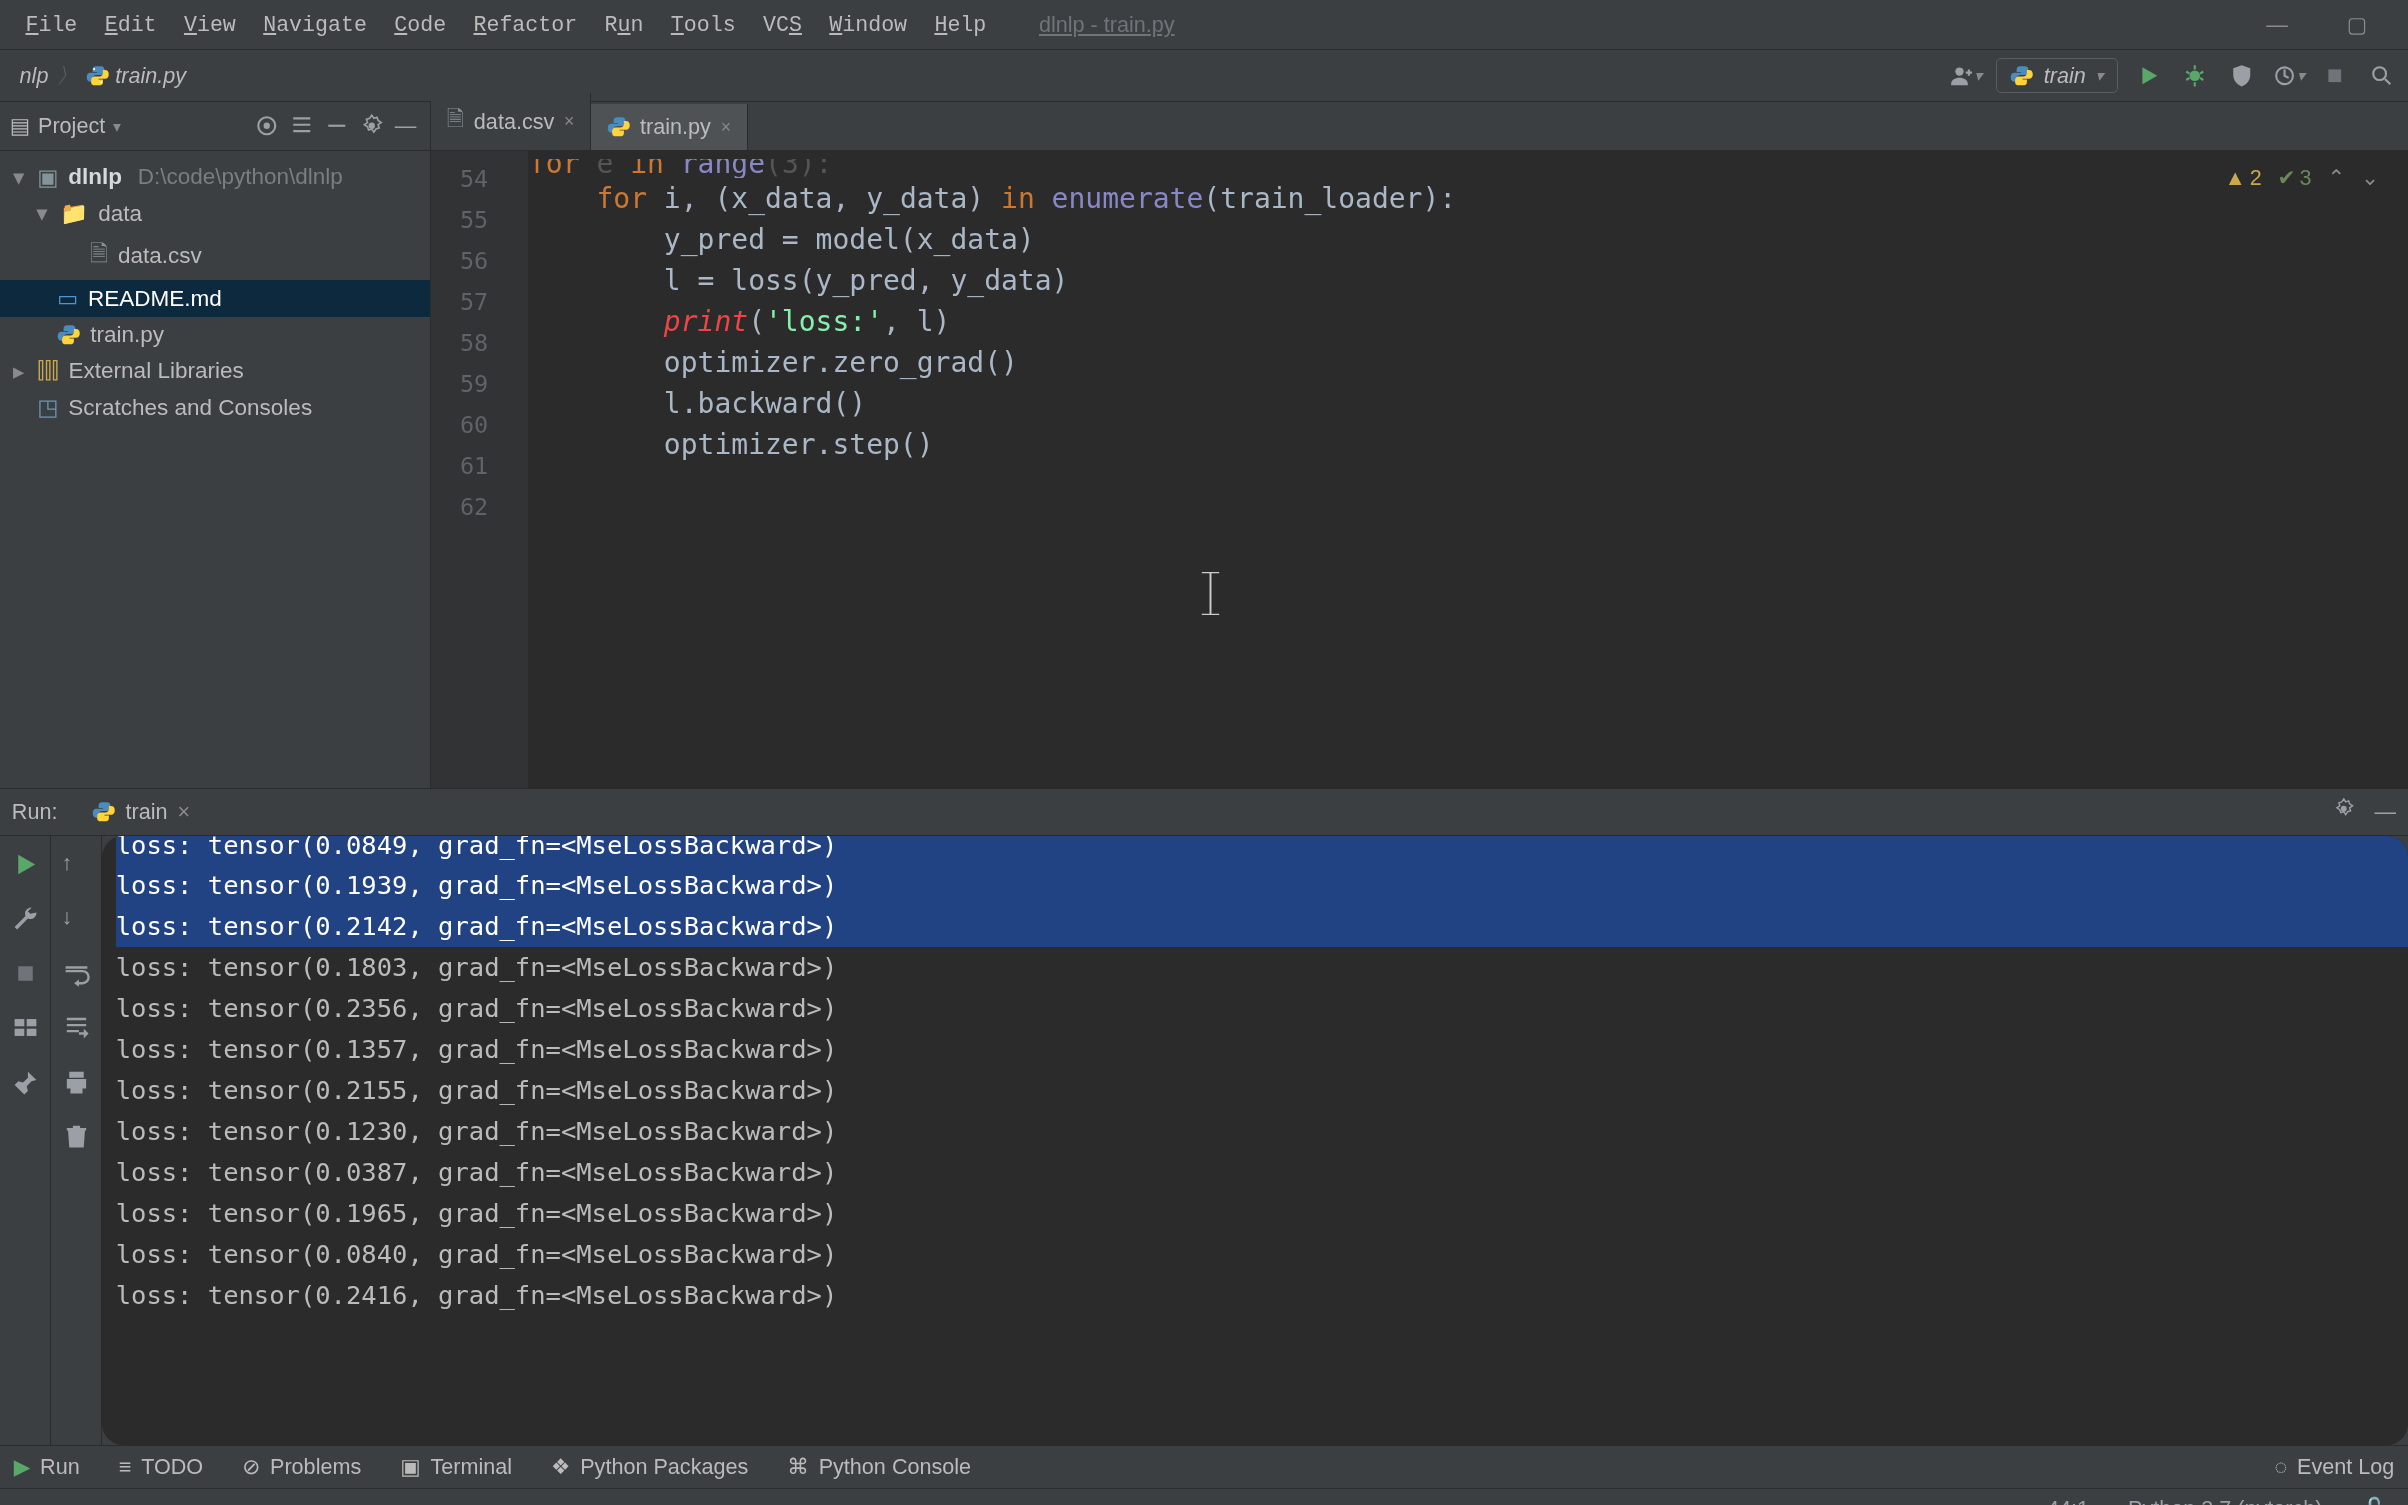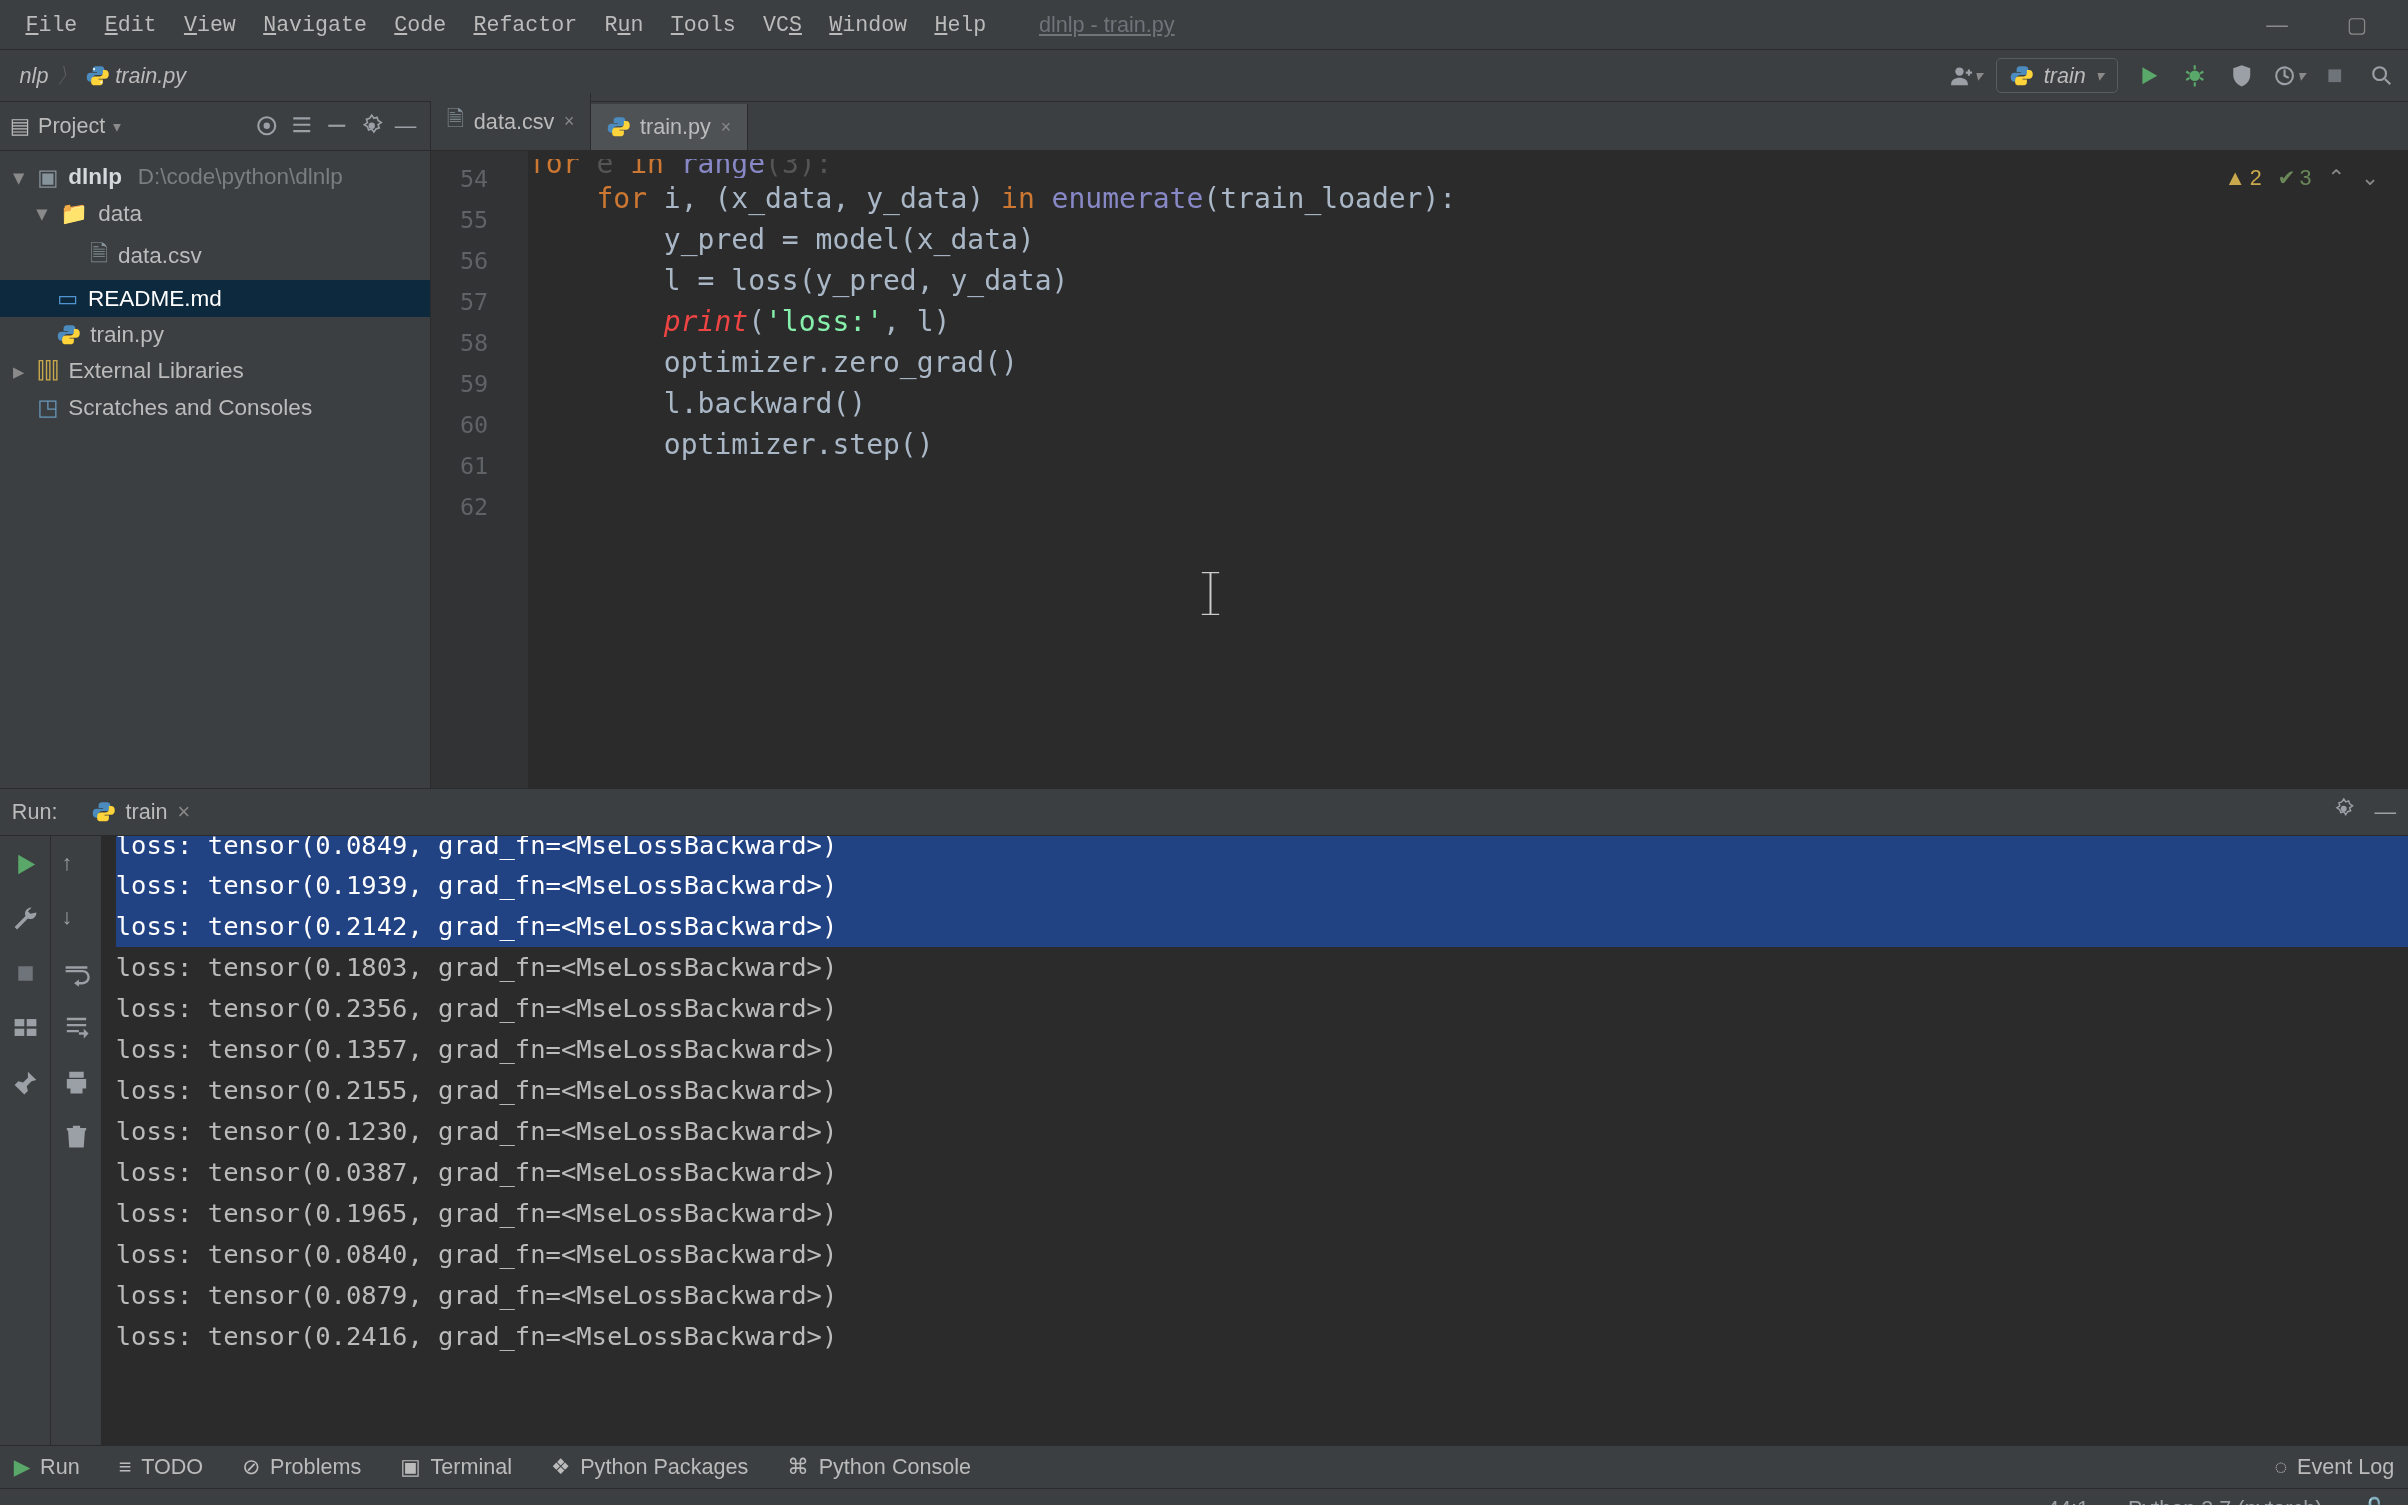--- a/index.html
+++ b/index.html
@@ -127,21 +127,21 @@
   }
   .run-side2 {
     width:51px; background:#3c3f41; border-right:1px solid #2b2b2b;
     display:flex; flex-direction:column; align-items:center; gap:25.5px; padding-top:13.7px;
   }
   .run-side .ico, .run-side2 .ico { color:#9aa0a6; width:29px; height:29px; }
   .run-side .play { color:#59a869; }
   .console {
     flex:1; background:#2b2b2b;
     font-family:Consolas,monospace; font-size:25.5px; line-height:41px;
-    color:#bbb; padding:0 0 0 13.7px; overflow:hidden;
+    color:#bbb; padding:0 0 0 13.7px; overflow:hidden;border-radius:21px;
   }
   .console .cut { color:#7a7e82; height:29px; line-height:19.6px; overflow:hidden; }
   .console .line { white-space:pre; }
   .console .line.sel { background:#214283; color:#fff; }
 
   
   .bottom-tabs {
     height:43px; display:flex; align-items:center; gap:39px;
     padding:0 13.7px; background:#3c3f41; border-top:1px solid #2b2b2b;
     font-size:21.6px;
@@ -438,21 +438,20 @@
         <div class="line sel">loss: tensor(0.1939, grad_fn=&lt;MseLossBackward&gt;)</div>
         <div class="line sel">loss: tensor(0.2142, grad_fn=&lt;MseLossBackward&gt;)</div>
         <div class="line">loss: tensor(0.1803, grad_fn=&lt;MseLossBackward&gt;)</div>
         <div class="line">loss: tensor(0.2356, grad_fn=&lt;MseLossBackward&gt;)</div>
         <div class="line">loss: tensor(0.1357, grad_fn=&lt;MseLossBackward&gt;)</div>
         <div class="line">loss: tensor(0.2155, grad_fn=&lt;MseLossBackward&gt;)</div>
         <div class="line">loss: tensor(0.1230, grad_fn=&lt;MseLossBackward&gt;)</div>
         <div class="line">loss: tensor(0.0387, grad_fn=&lt;MseLossBackward&gt;)</div>
         <div class="line">loss: tensor(0.1965, grad_fn=&lt;MseLossBackward&gt;)</div>
         <div class="line">loss: tensor(0.0840, grad_fn=&lt;MseLossBackward&gt;)</div>
-        <div class="line">loss: tensor(0.0879, grad_fn=&lt;MseLossBackward&gt;)</div>
         <div class="line">loss: tensor(0.2416, grad_fn=&lt;MseLossBackward&gt;)</div>
       </div>
   </div>
 </div>
 
 <div class="bottom-tabs">
   <div class="bt">
       <span style="color:#59a869">▶</span>
       <span>Run</span>
     </div>

